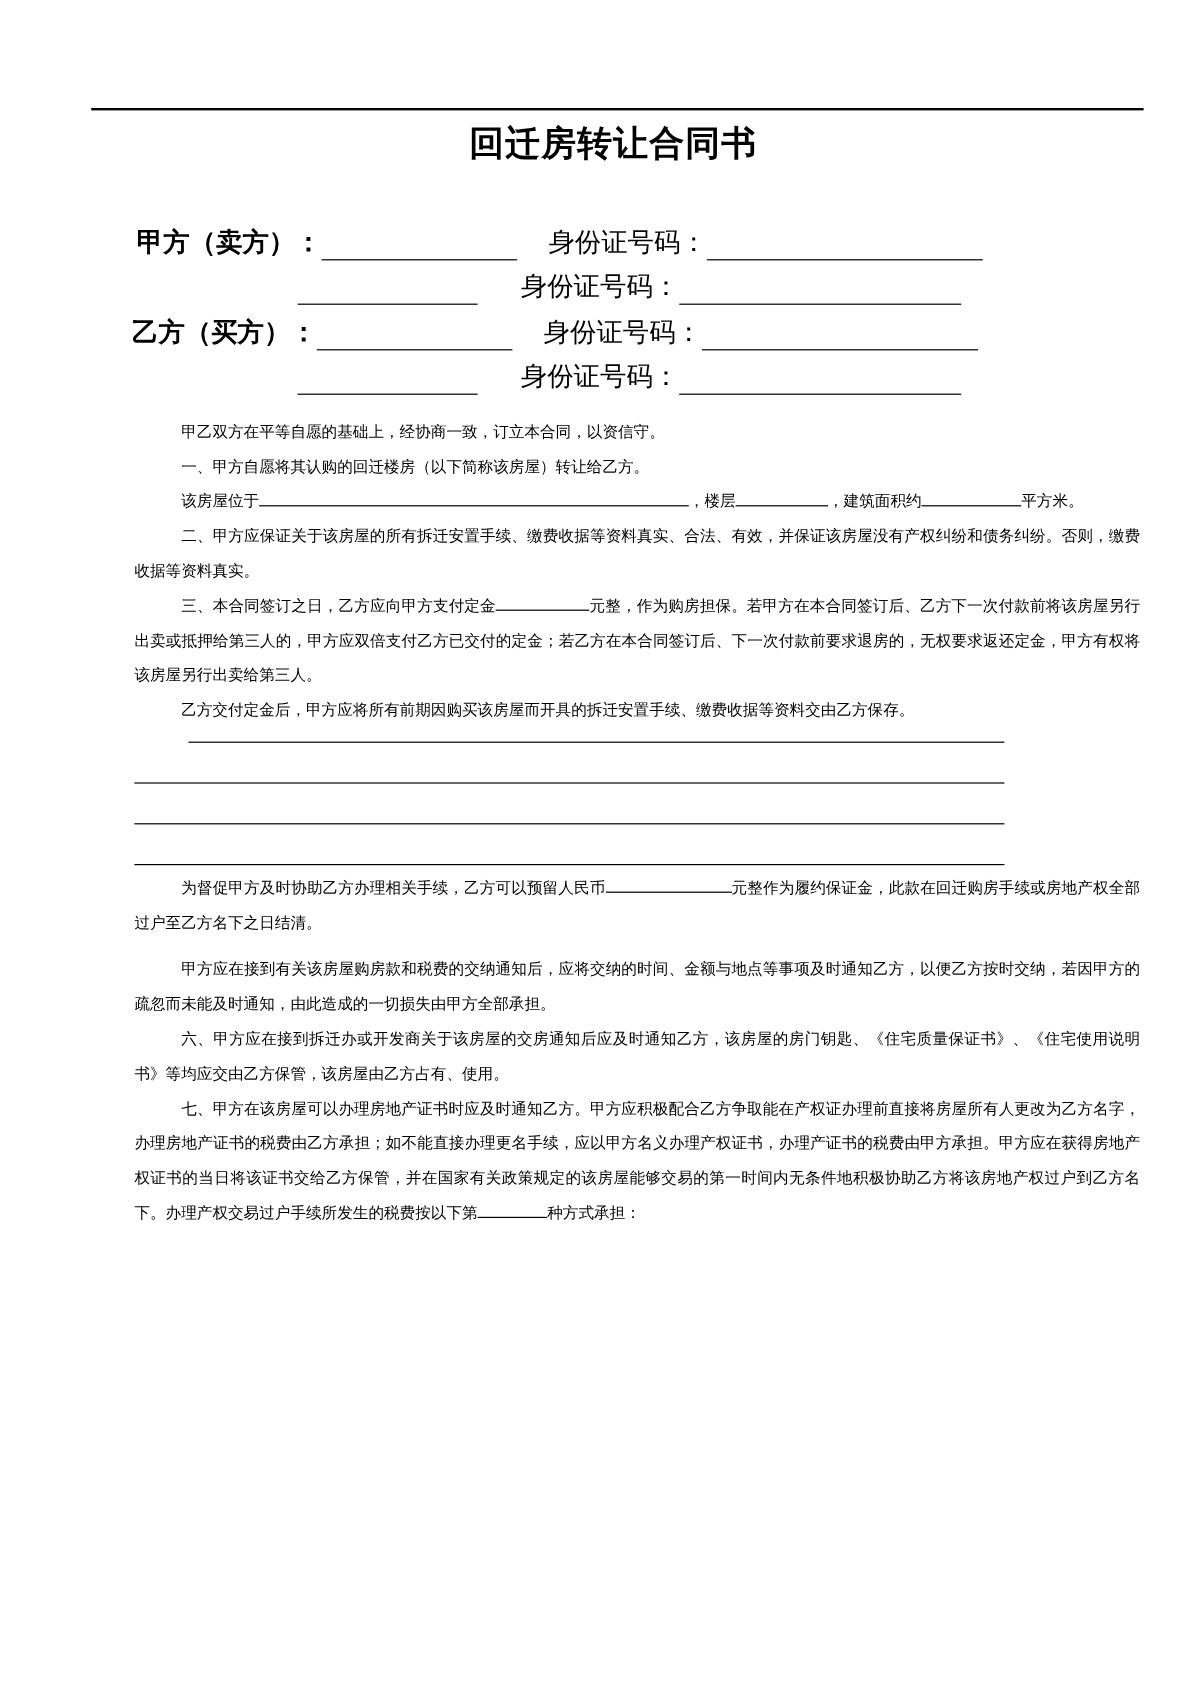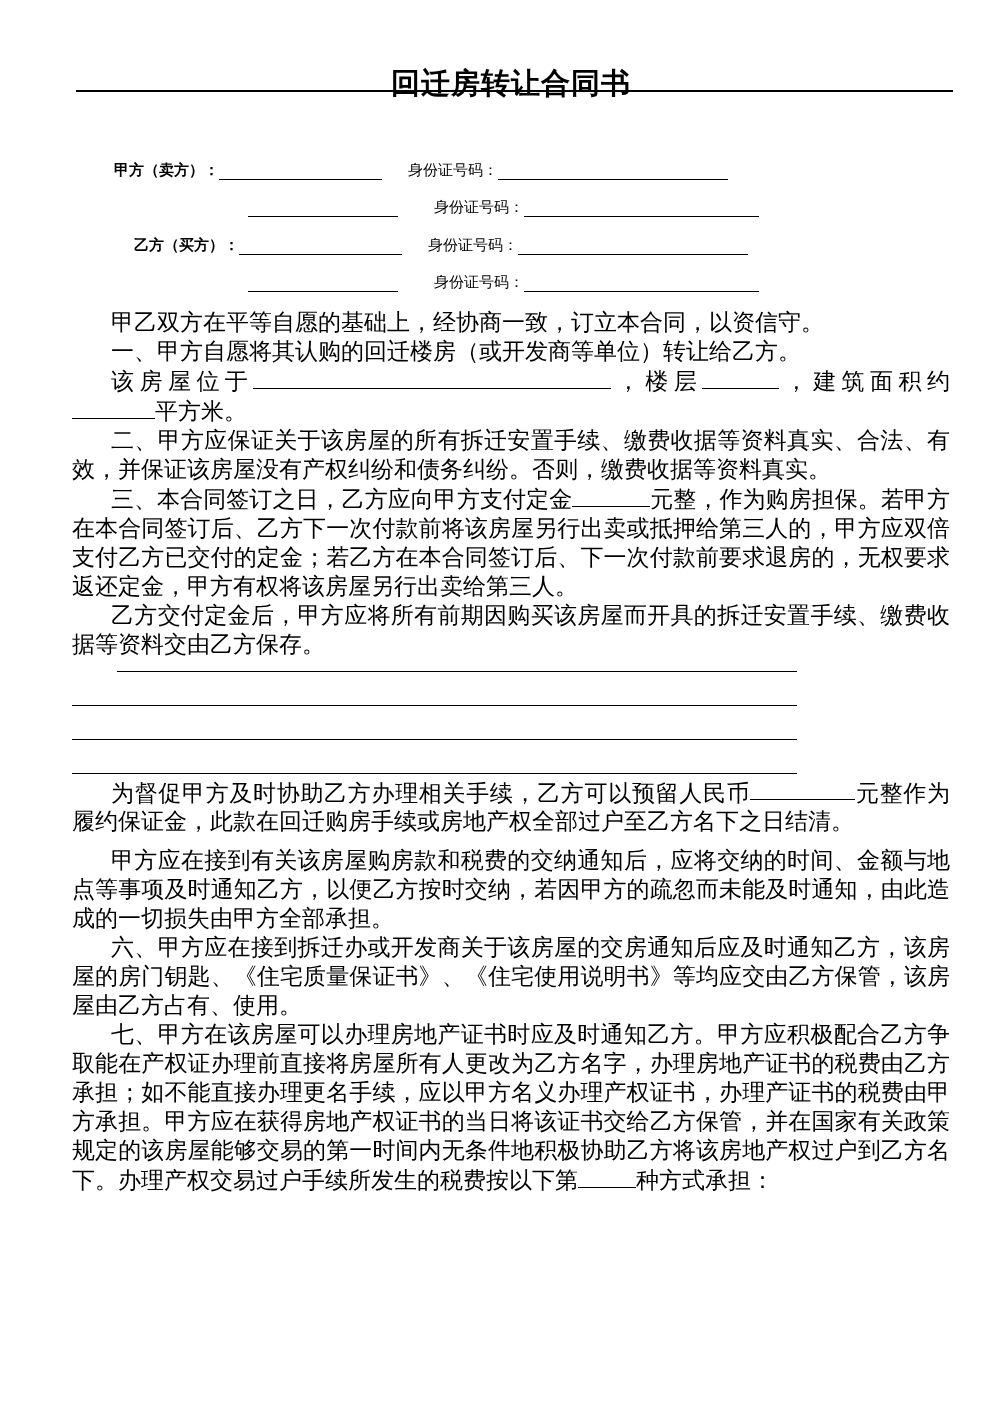--- a/index.html
+++ b/index.html
@@ -4,30 +4,30 @@
 <style>
   html,body{margin:0;padding:0;background:#fff;}
   .page{
     width:993px;height:1404px;background:#ffffff;position:relative;
     font-family:"Liberation Serif","DejaVu Serif",serif;color:#000;
     overflow:hidden;box-sizing:border-box;
   }
   .top-rule{position:absolute;left:76px;top:90px;width:877px;border-top:2px solid #000;}
   .content{padding:0 43px 0 72px;box-sizing:border-box;}
   .doc-title{
-    padding-top:62px;text-align:center;font-weight:bold;font-size:29px;
+    padding-top:99px;text-align:center;font-weight:bold;font-size:29px;
     line-height:42px;letter-spacing:1px;
   }
-  .parties{margin-top:38px;font-size:15px;}
+  .parties{margin-top:38px;font-size:22px;}
   .party-row{display:flex;align-items:flex-end;height:37.5px;white-space:nowrap;}
   .party-label{font-weight:bold;}
   .blank-line{display:inline-block;border-bottom:1px solid #000;height:1.15em;}
   .id-label{display:inline-block;}
-  .body-text{margin-top:16px;font-size:23px;line-height:29px;
-    text-align:justify;text-justify:inter-ideograph;}
+  .body-text{margin-top:16px;font-size:13px;line-height:29px;
+    text-align:justify;text-justify:inter-ideograph;margin-left:40px;}
   .body-text p{margin:0;text-indent:39px;}
   .blank{display:inline-block;border-bottom:1px solid #000;height:0.95em;vertical-align:baseline;}
   .fill-line{border-bottom:1px solid #000;}
 </style>
 </head>
 <body>
 
 <div class="page">
   <div class="top-rule"></div>
   <div class="content">
@@ -38,34 +38,34 @@
           <span class="blank-line" style="width: 163px;"></span>
           <span class="id-label" style="margin-left: 26px;">身份证号码：</span>
           <span class="blank-line" style="width: 230px;"></span>
         </div>
         <div class="party-row">
           <span class="blank-line" style="width: 150px; margin-left: 176px;"></span>
           <span class="id-label" style="margin-left: 36px;">身份证号码：</span>
           <span class="blank-line" style="width: 235px;"></span>
         </div>
         <div class="party-row">
-          <span class="party-label" style="margin-left: 62px;">乙方（买方）：</span>
+          <span class="party-label" style="margin-left: 38px;">乙方（买方）：</span>
           <span class="blank-line" style="width: 163px;"></span>
           <span class="id-label" style="margin-left: 26px;">身份证号码：</span>
           <span class="blank-line" style="width: 230px;"></span>
         </div>
         <div class="party-row">
           <span class="blank-line" style="width: 150px; margin-left: 176px;"></span>
           <span class="id-label" style="margin-left: 36px;">身份证号码：</span>
           <span class="blank-line" style="width: 235px;"></span>
         </div>
       </div>
     <div class="body-text">
         <p>甲乙双方在平等自愿的基础上，经协商一致，订立本合同，以资信守。</p>
-        <p>一、甲方自愿将其认购的回迁楼房（或开发商等单位）转让给乙方。</p>
+        <p>一、甲方自愿将其认购的回迁楼房（以下简称该房屋）转让给乙方。</p>
         <p>该房屋位于<span class="blank" style="width: 358px;"></span>，楼层<span class="blank" style="width: 77px;"></span>，建筑面积约<span class="blank" style="width: 83px;"></span>平方米。</p>
         <p>二、甲方应保证关于该房屋的所有拆迁安置手续、缴费收据等资料真实、合法、有效，并保证该房屋没有产权纠纷和债务纠纷。否则，缴费收据等资料真实。</p>
         <p>三、本合同签订之日，乙方应向甲方支付定金<span class="blank" style="width: 78px;"></span>元整，作为购房担保。若甲方在本合同签订后、乙方下一次付款前将该房屋另行出卖或抵押给第三人的，甲方应双倍支付乙方已交付的定金；若乙方在本合同签订后、下一次付款前要求退房的，无权要求返还定金，甲方有权将该房屋另行出卖给第三人。</p>
         <p>乙方交付定金后，甲方应将所有前期因购买该房屋而开具的拆迁安置手续、缴费收据等资料交由乙方保存。</p>
         <div>
           <div class="fill-line" style="margin-left: 45px; width: 680px; height: 12px;"></div>
           <div class="fill-line" style="margin-left: 0px; width: 725px; height: 33px;"></div>
           <div class="fill-line" style="margin-left: 0px; width: 725px; height: 33px;"></div>
           <div class="fill-line" style="margin-left: 0px; width: 725px; height: 33px;"></div>
         </div>

